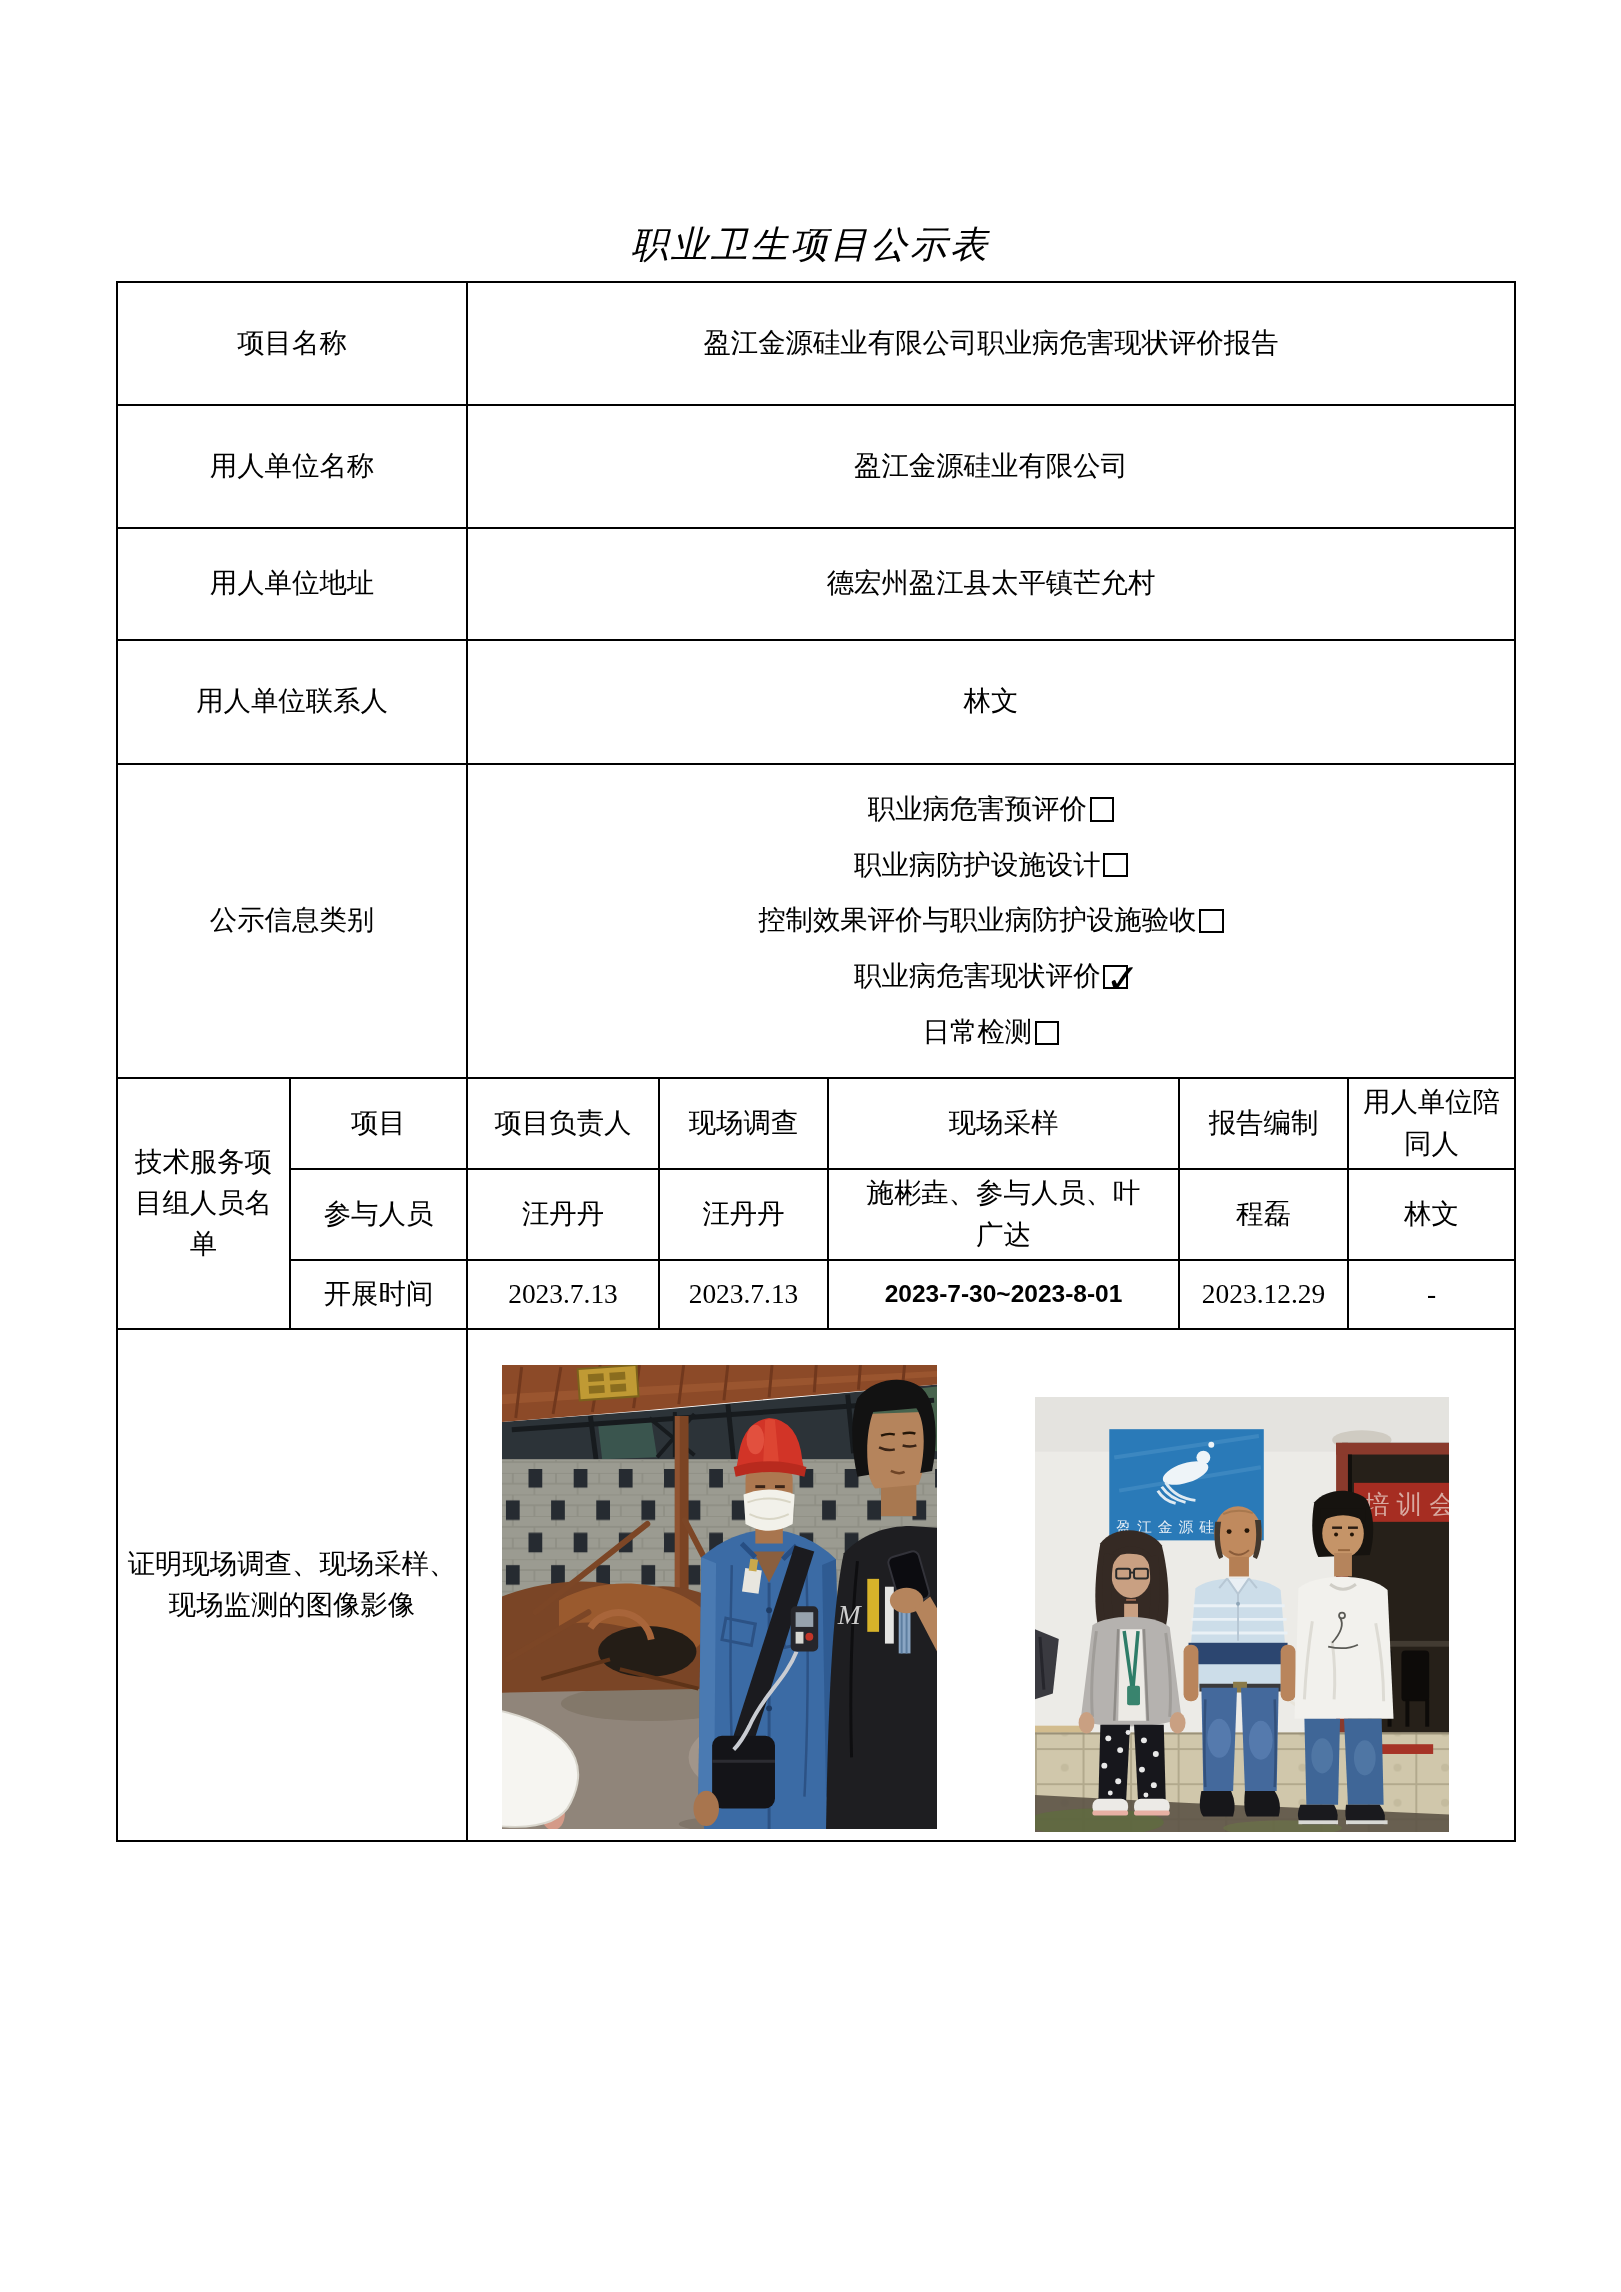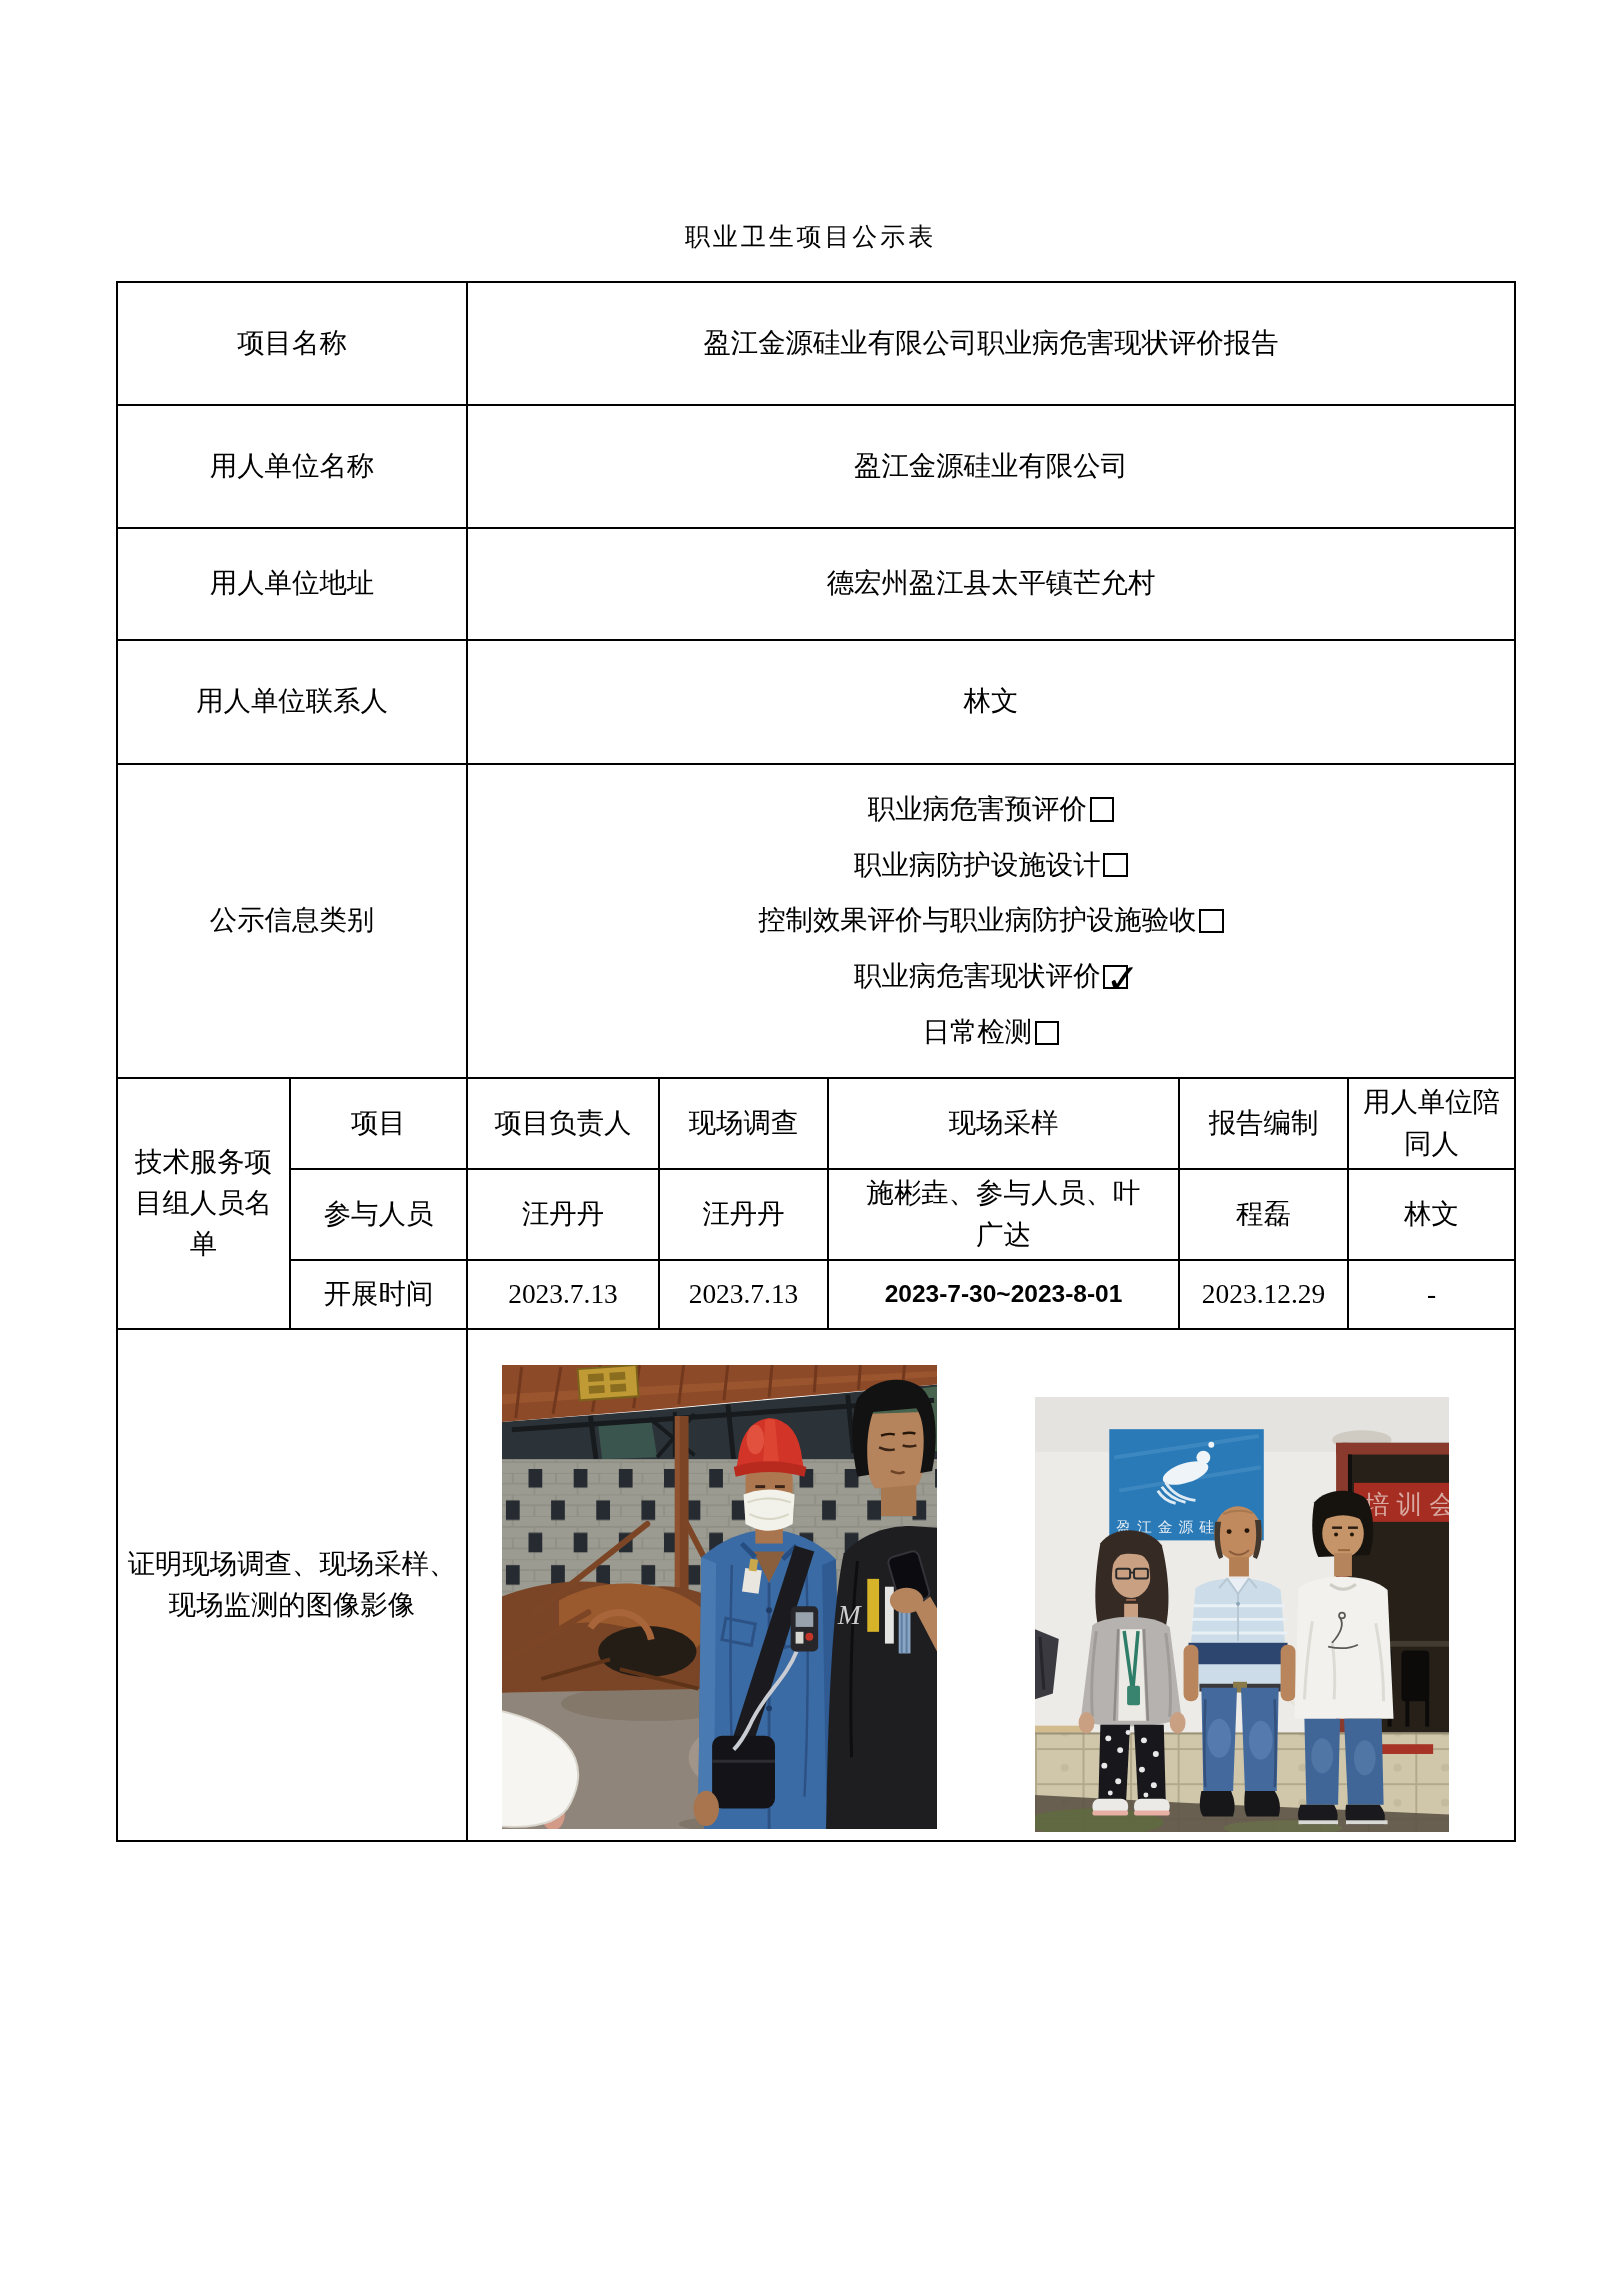--- a/index.html
+++ b/index.html
@@ -7,22 +7,23 @@
     position:relative;
     width:1621px;height:2293px;
     background:#ffffff;
     font-family:"Liberation Serif","DejaVu Serif",serif;
     color:#000;
     overflow:hidden;
   }
   .doc-title{
     position:absolute;top:220px;left:0;width:100%;
     text-align:center;
-    font-size:25px;letter-spacing:2.9px;
+    font-size:37px;letter-spacing:2.9px;
     color:#000;
+    font-style:italic;
   }
   table.main{
     position:absolute;left:116px;top:281px;
     width:1400px;
     border-collapse:collapse;table-layout:fixed;
     border:2.9px solid #000;
     font-size:27.4px;
   }
   table.main td{
     border:2px solid #000;

